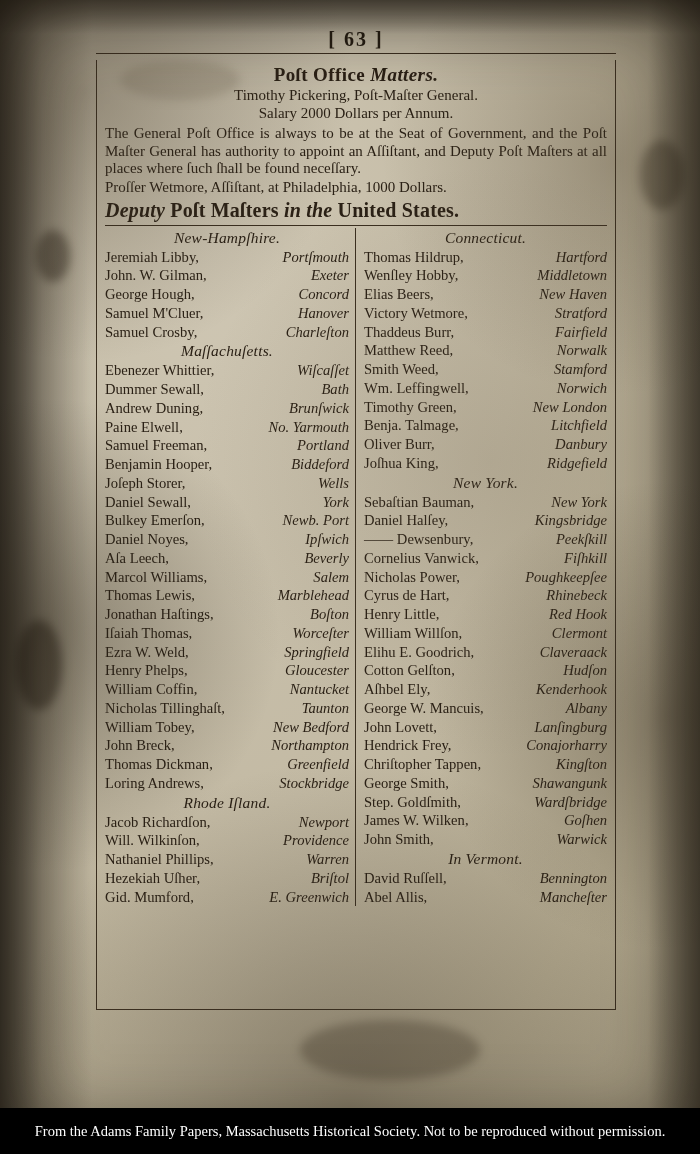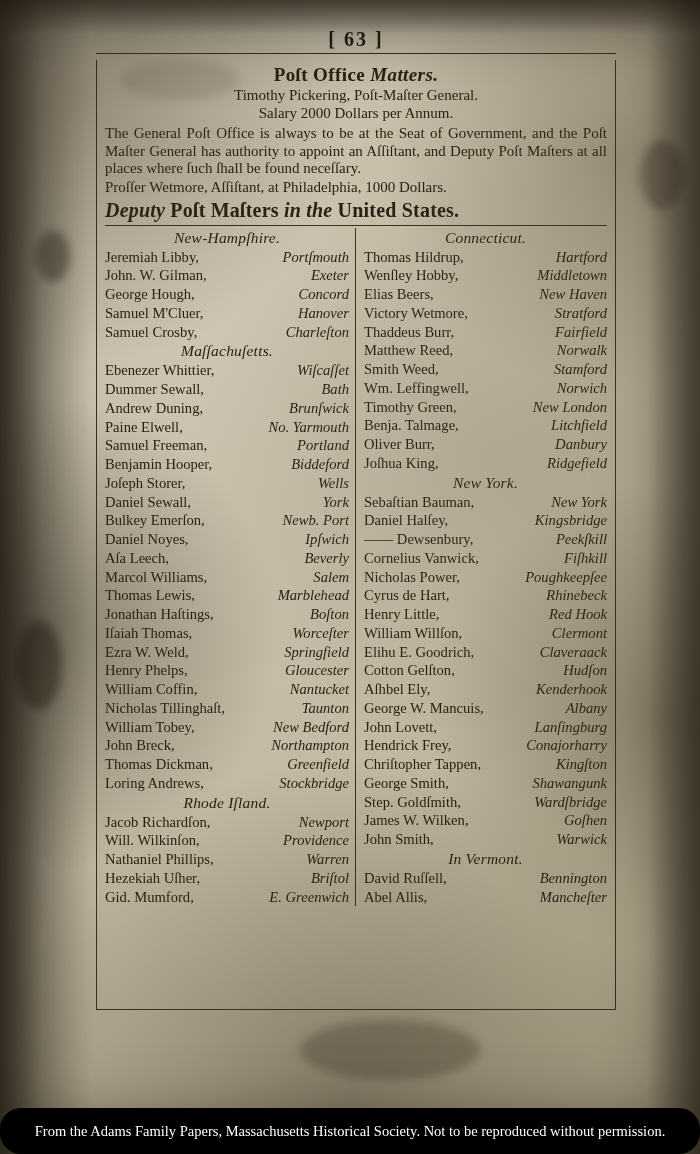--- a/index.html
+++ b/index.html
@@ -192,21 +192,20 @@
     width: 700px;
     height: 46px;
     background: #000;
     color: #fff;
     display: flex;
     align-items: center;
     justify-content: center;
     font-family: "Liberation Serif", serif;
     font-size: 14.5px;
     z-index: 20;
-    border-radius: 21px;
   }
 </style>
 </head>
 <body>
 
 <div id="scan">
 
   <div class="spine-shadow"></div>
   <div class="right-shadow"></div>
   <div class="top-shadow"></div>

